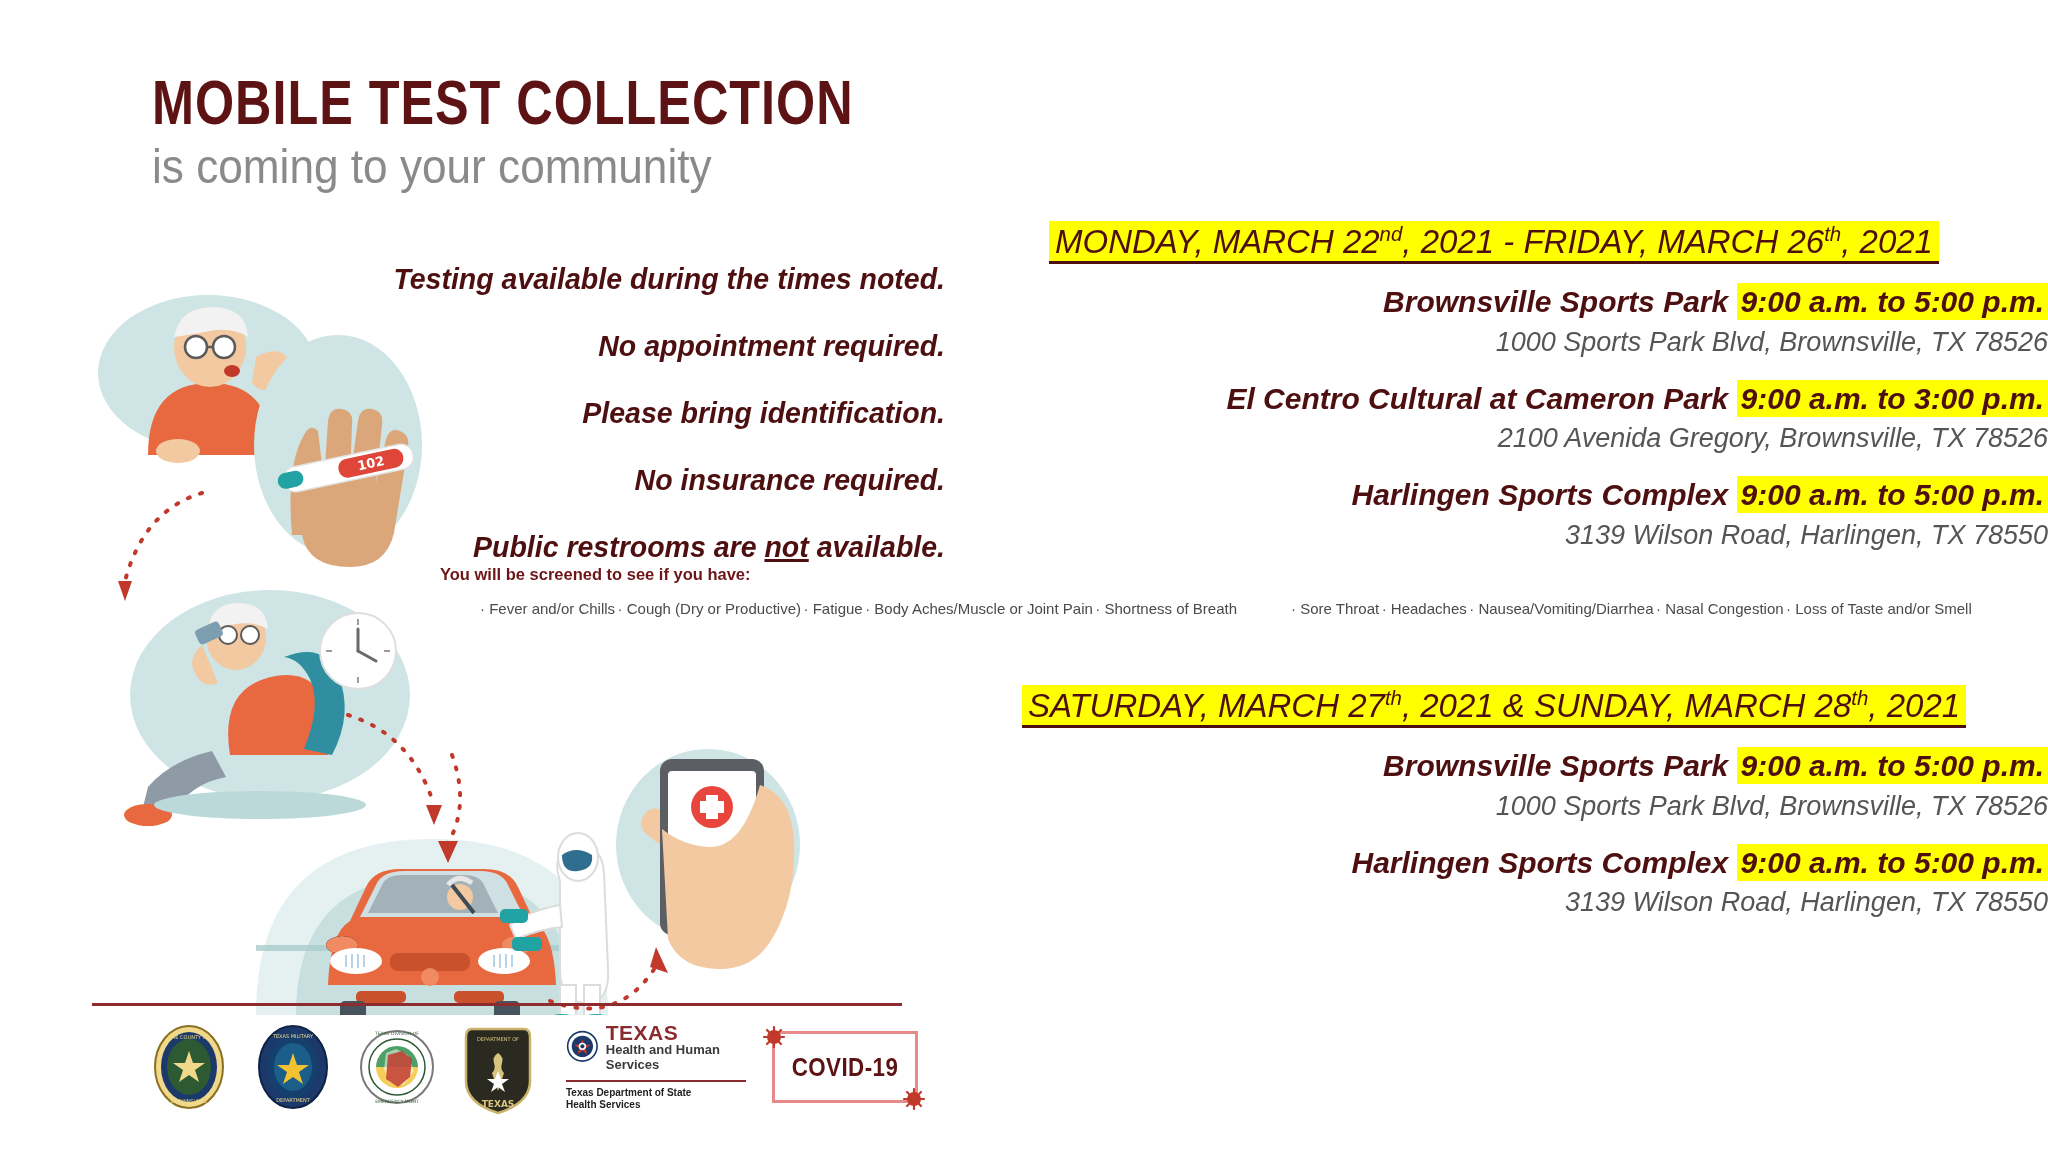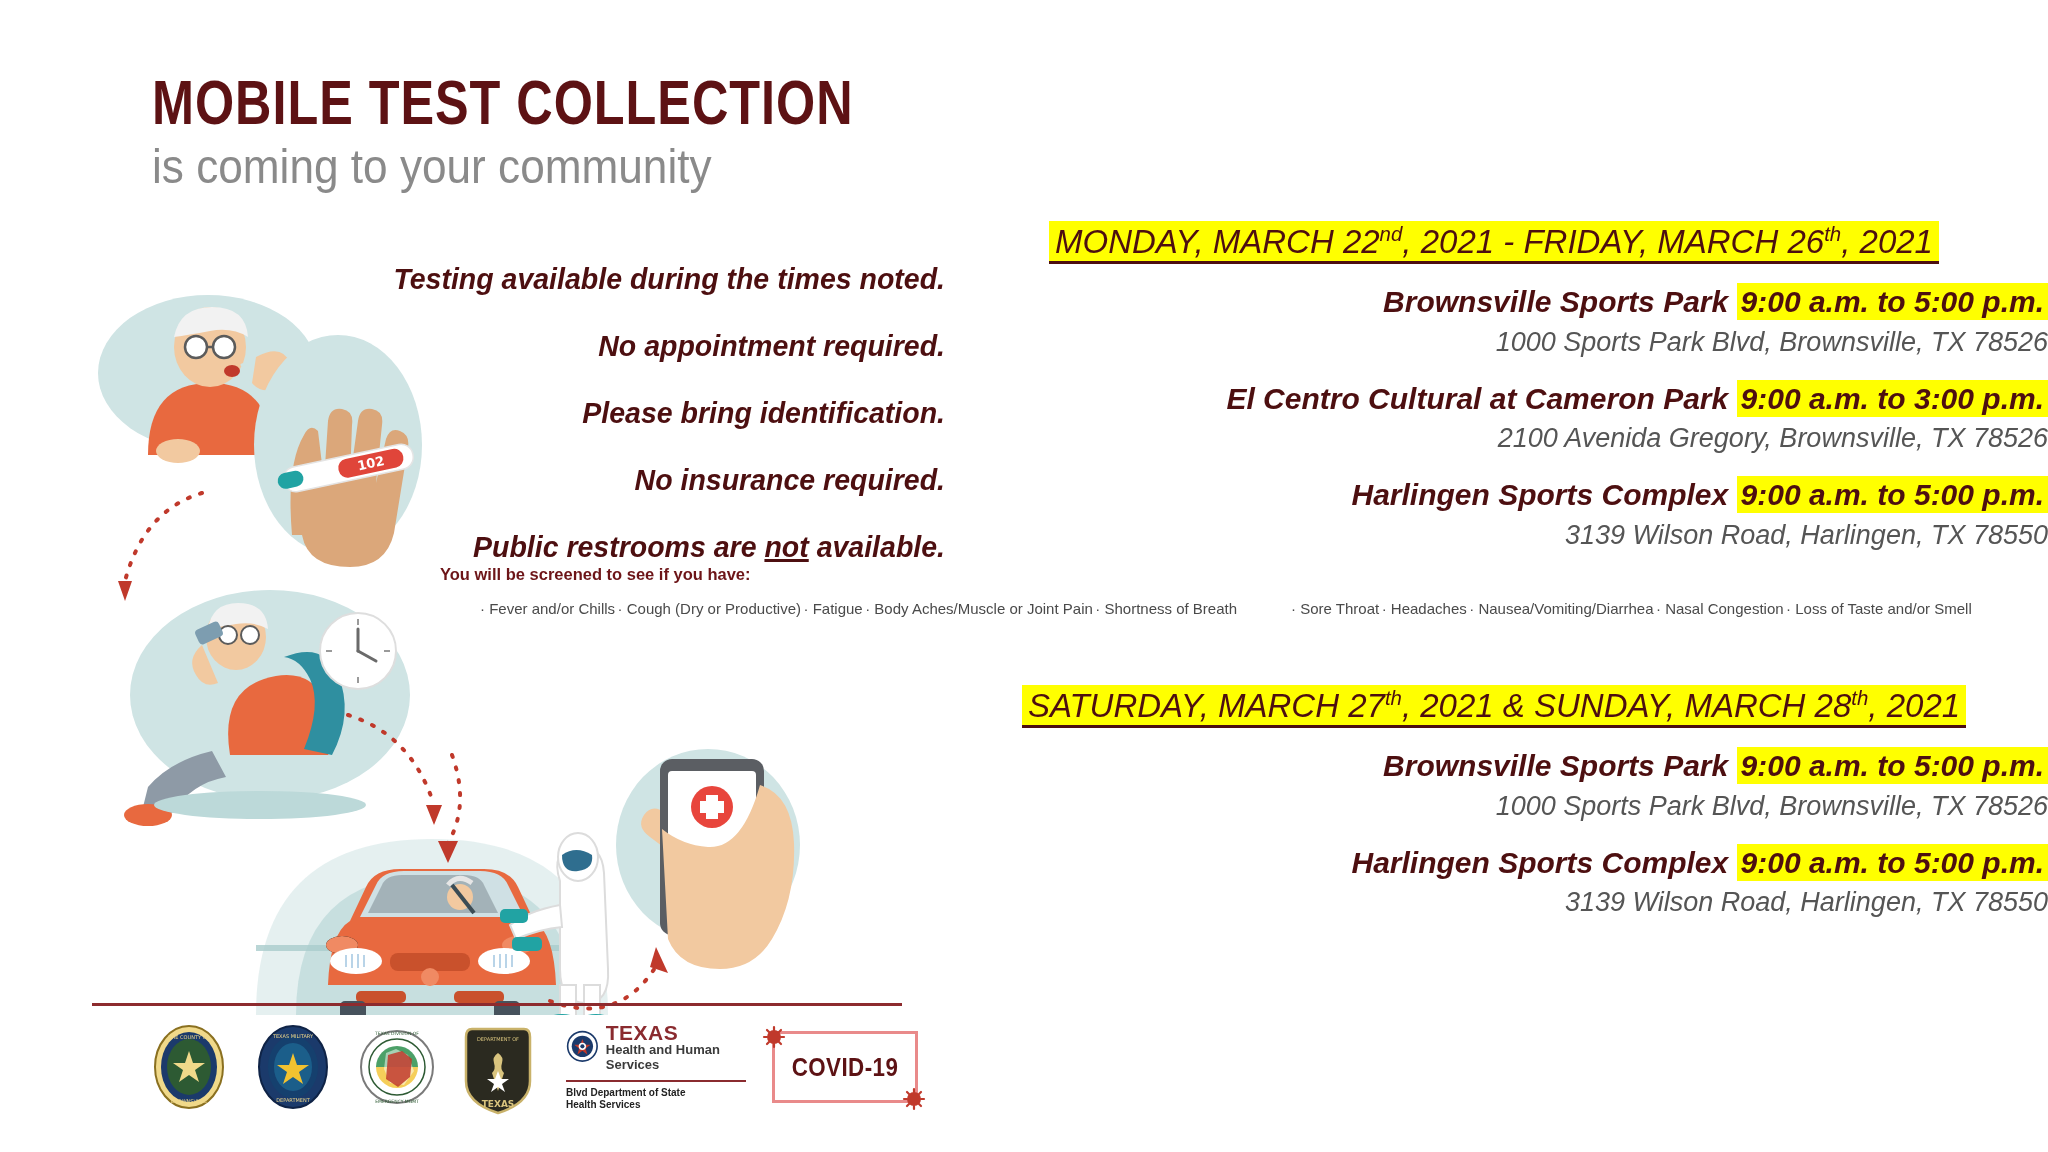--- a/index.html
+++ b/index.html
@@ -357,21 +357,21 @@
             <polygon points="20,11 22.5,18 30,18 24,22.5 26,30 20,25.5 14,30 16,22.5 10,18 17.5,18" fill="#c0392b"></polygon>
             <circle cx="20" cy="20" r="4.5" fill="#ffffff"></circle>
             <circle cx="20" cy="20" r="2.5" fill="#1b3a6b"></circle>
           </svg>
           <div>
             <div class="hhs-word">TEXAS</div>
             <div class="hhs-sub">Health and Human Services</div>
           </div>
         </div>
         <div class="hhs-div"></div>
-        <div class="hhs-foot">Blvd Department of State</div>
+        <div class="hhs-foot">Texas Department of State</div>
         <div class="hhs-foot">Health Services</div>
       </div>
 
       <div class="covid-badge">
         <svg class="virus" style="left:-14px;top:-10px;" viewBox="0 0 26 26">
           <circle cx="13" cy="13" r="7" fill="#c0392b"></circle>
           <g stroke="#c0392b" stroke-width="2.2" stroke-linecap="round">
             <line x1="13" y1="3" x2="13" y2="6"></line>
               <line x1="13" y1="20" x2="13" y2="23"></line>
             <line x1="3" y1="13" x2="6" y2="13"></line>

